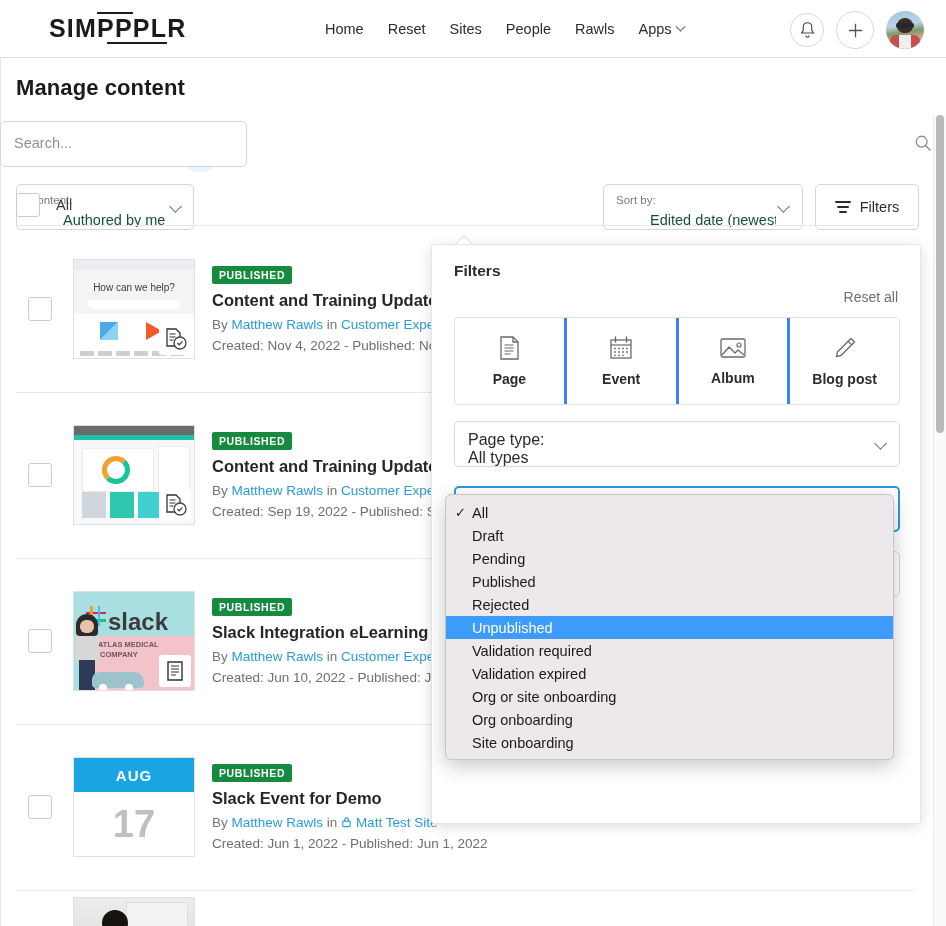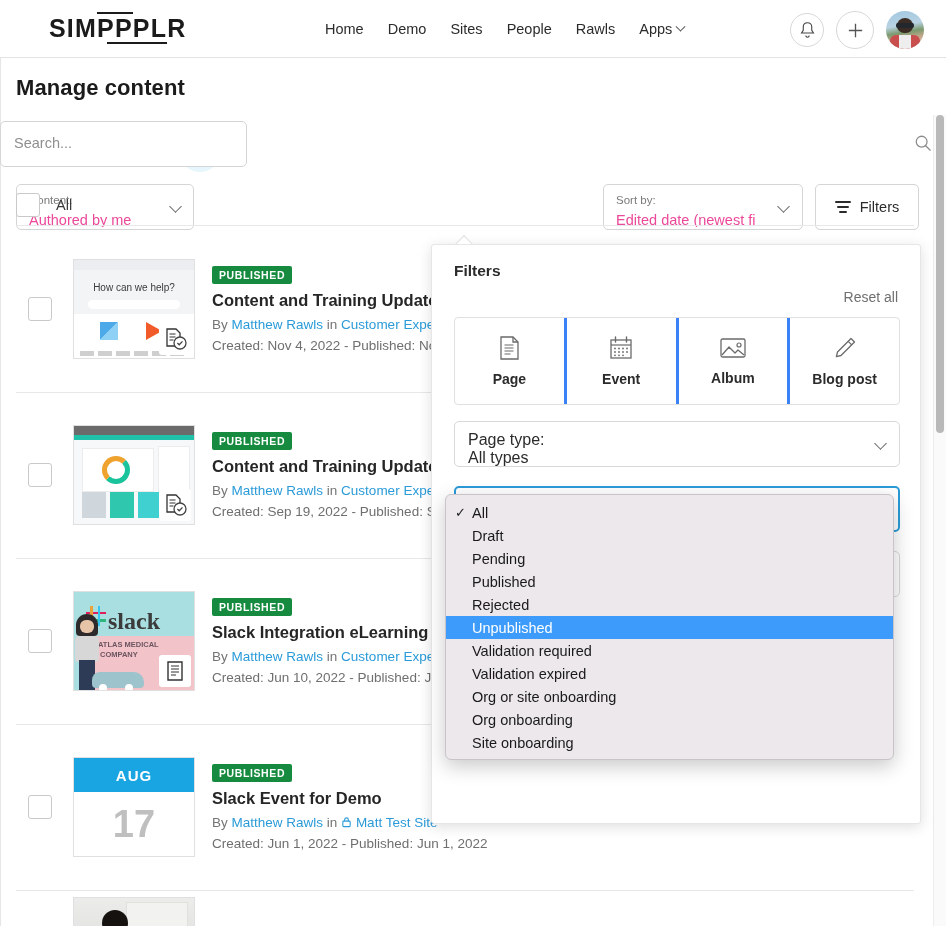--- a/index.html
+++ b/index.html
@@ -59,21 +59,21 @@
     box-shadow: 0 0 0 5px rgba(23,164,224,0.10);
   }
   .megaphone-outer { position:absolute; left:179px; top:72px; width:42px; height:42px; }
 
   
   .controls { position: absolute; left: 0; top: 63px; width: 946px; height: 62px; }
   .field {
     position: absolute; border: 1px solid #d5d5d5; border-radius: 5px; background: #fff; cursor: pointer;
   }
   .field .lbl { font-size: 11.5px; color: #7a7a7a; line-height: 1; }
-  .field .val { font-size: 14.5px; color: #ec4899; line-height: 1; margin-top: 6px; white-space: nowrap; overflow: hidden; }
+  .field .val { font-size: 14.5px; color: #14532d; line-height: 1; margin-top: 6px; white-space: nowrap; overflow: hidden; margin-left: 34px; }
   .chev { position:absolute; width:9px; height:9px; border-right:1.6px solid #6a6a6a; border-bottom:1.6px solid #6a6a6a; transform: rotate(45deg); }
 
   #content-select { left: 16px; top: 63px; width: 178px; height: 46px; padding: 10px 28px 0 12px; }
   #content-select .chev { right: 13px; top: 17px; }
 
   #search-box { left: 205px; top: 63px; width: 247px; height: 46px; border:1px solid #d5d5d5; border-radius:5px; background:#fff;padding-left:12px; }
   #search-box input {
     position:absolute; left:14px; top:0; width: 190px; height: 44px; border:0; outline:0;
     font-size:14.5px; color:#2b2b2b; font-family:"Liberation Sans", sans-serif; background:transparent;
   }
@@ -138,21 +138,21 @@
   .tn-dash .donut { position:absolute; left:28px; top:30px; width:28px; height:28px; border-radius:50%;
      border:5px solid #f0a22e; border-right-color:#19c39c; border-bottom-color:#19c39c; }
   .tn-dash .right { position:absolute; right:4px; top:20px; width:32px; height:48px; background:#fff; border:1px solid #ececec; }
   .tn-dash .cards { position:absolute; left:8px; bottom:6px; display:flex; gap:4px; }
   .tn-dash .cards span { display:block; width:24px; height:26px; background:#2fc7ae; }
   .tn-dash .cards span:nth-child(1){ background:#cfd6dc; }
   .tn-dash .cards span:nth-child(3){ background:#3fd0cf; }
 
   .tn-slack { width:100%; height:100%; background:#a9dfe0; position:relative; overflow:hidden; }
   .tn-slack .bldg { position:absolute; left:14px; bottom:0; right:0; top:44px; background:#f2c3c8; }
-  .tn-slack .word { position:absolute; left:34px; top:16px; font-size:24px; font-weight:bold; color:#3b3b3b; font-family:Liberation Serif, serif; }
+  .tn-slack .word { position:absolute; left:34px; top:16px; font-size:24px; font-weight:bold; color:#3b3b3b; font-family:Liberation Sans, sans-serif; }
   .tn-slack .hash { position:absolute; left:12px; top:14px; width:20px; height:20px;
      background:
        linear-gradient(90deg, transparent 22%, #e8a33d 22% 34%, transparent 34% 60%, #36c5f0 60% 72%, transparent 72%),
        linear-gradient(0deg, transparent 22%, #2eb67d 22% 34%, transparent 34% 60%, #e01e5a 60% 72%, transparent 72%); }
   .tn-slack .lbl1 { position:absolute; left:24px; top:48px; font-size:7.5px; font-weight:bold; color:#6b5560; }
   .tn-slack .lbl2 { position:absolute; left:26px; top:58px; font-size:7.5px; font-weight:bold; color:#6b5560; }
   .tn-slack .person { position:absolute; left:0; top:22px; width:30px; height:78px; }
   .tn-slack .person .hair { position:absolute; left:2px; top:0; width:22px; height:22px; background:#2e2a2b; border-radius:11px 11px 4px 4px; }
   .tn-slack .person .face { position:absolute; left:6px; top:6px; width:14px; height:13px; background:#e7c4a8; border-radius:6px; }
   .tn-slack .person .torso { position:absolute; left:1px; top:22px; width:24px; height:26px; background:#d7d7d7; border-radius:4px; }
@@ -221,21 +221,21 @@
 
   <div class="topnav">
     <div class="logo">
       <span>SIM</span><span class="ovr">PP</span><span class="und" style="margin-left:-26px;padding-left:26px;">PL</span><span>R</span>
     </div>
     <div class="navlinks">
       <a>
           <span>Home</span>
         </a>
       <a>
-          <span>Demo</span>
+          <span>Reset</span>
         </a>
       <a>
           <span>Sites</span>
         </a>
       <a>
           <span>People</span>
         </a>
       <a>
           <span>Rawls</span>
         </a>

